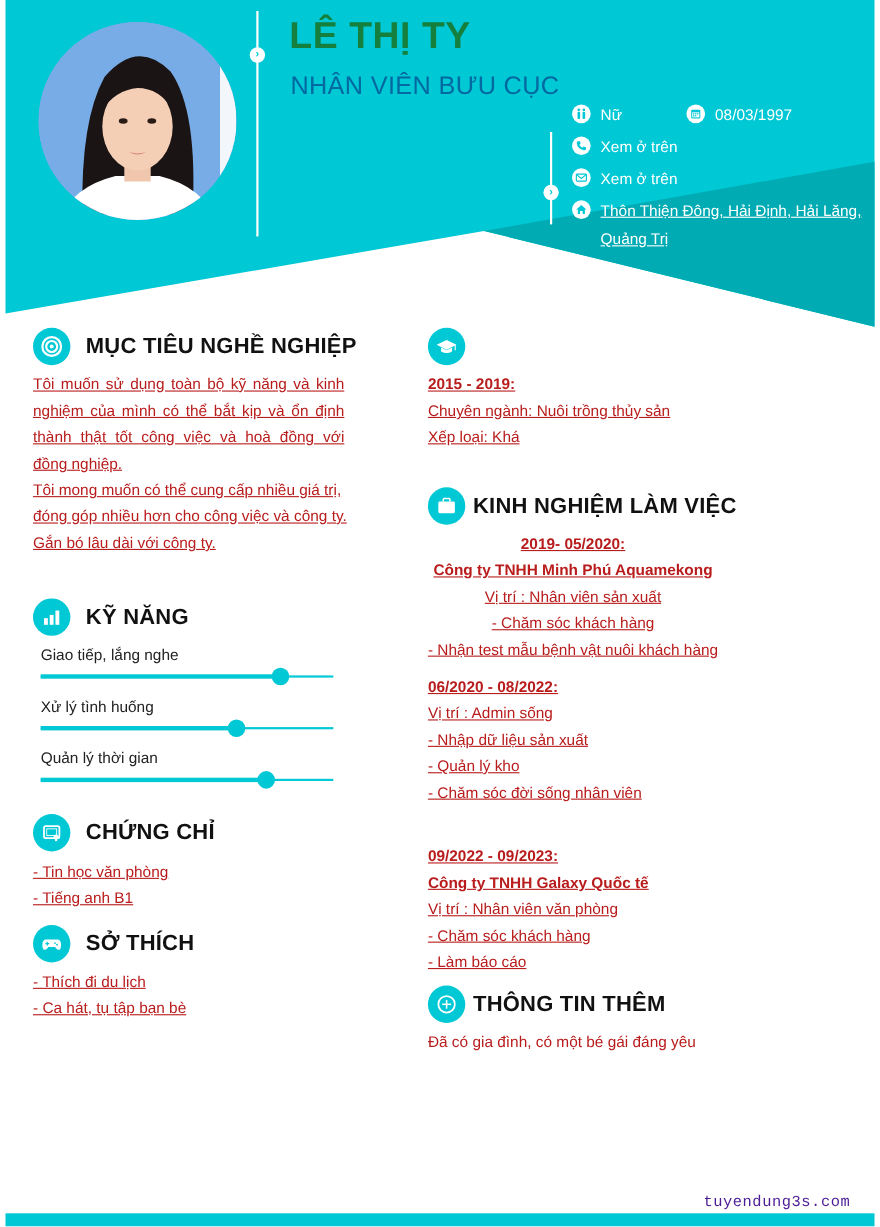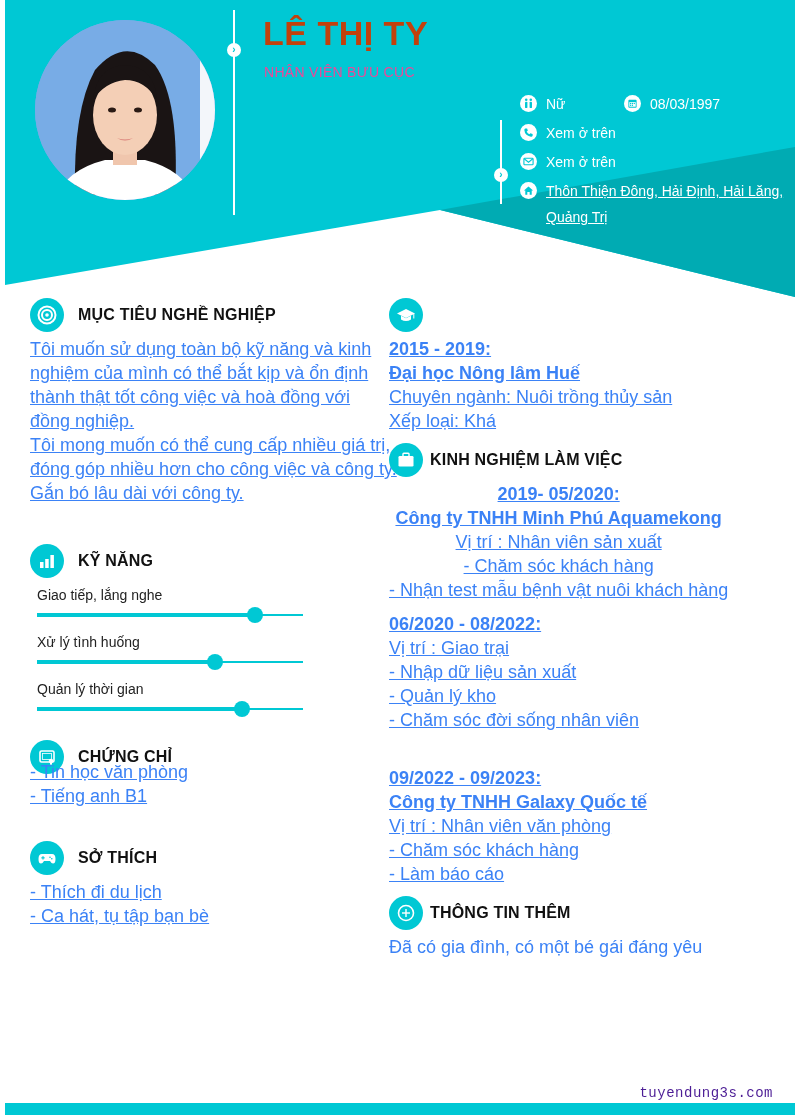--- a/index.html
+++ b/index.html
@@ -15,45 +15,45 @@
   .photo svg { width: 100%; height: 100%; display: block; }
 
   .vline { position: absolute; background: #ffffff; width: 2px; }
   .vdot {
     position: absolute; width: 14px; height: 14px; border-radius: 50%;
     background: #ffffff; color: #00c8d4; font-size: 10px; font-weight: bold;
     display: flex; align-items: center; justify-content: center; line-height: 1;
   }
 
   .name {
-    position: absolute; left: 263px; top: 14px; color: #c2410c;
+    position: absolute; left: 263px; top: 14px; color: #15803d;
     font-size: 34px; font-weight: bold; letter-spacing: 0.5px;
   }
   .title {
-    position: absolute; left: 264px; top: 64px; color: #ec4899;
-    font-size: 14px; letter-spacing: 0.3px;
+    position: absolute; left: 264px; top: 64px; color: #0369a1;
+    font-size: 23px; letter-spacing: 0.3px;
   }
 
   .info-row { position: absolute; display: flex; align-items: flex-start; color: #fff; font-size: 14px; line-height: 26px; }
   .info-icon {
     width: 17px; height: 17px; border-radius: 50%; background: #fff; margin-top: 4px; margin-right: 9px;
     display: flex; align-items: center; justify-content: center; flex-shrink: 0;
   }
   .info-icon svg { width: 11px; height: 11px; }
 
   .section-head { position: absolute; display: flex; align-items: center; }
   .s-icon {
     width: 34px; height: 34px; border-radius: 50%; background: #00c8d4;
     display: flex; align-items: center; justify-content: center; flex-shrink: 0;
   }
   .s-icon svg { width: 20px; height: 20px; }
-  .s-title { font-size: 16px; font-weight: bold; color: #111; margin-left: 14px; letter-spacing: 0.2px; }
+  .s-title { font-size: 20px; font-weight: bold; color: #111; margin-left: 14px; letter-spacing: 0.2px; }
   .s-title.right { margin-left: 7px; }
 
-  .para { position: absolute; font-size: 18px; line-height: 24px; color: #3b82f6; }
+  .para { position: absolute; font-size: 14px; line-height: 24px; color: #b91c1c; }
   .para.justify { text-align: justify; }
   .line { display: block; white-space: nowrap; text-decoration: underline; }
   .bold { font-weight: bold; }
 
   .skill-label { position: absolute; left: 37px; font-size: 14px; color: #222; }
   .skill-track { position: absolute; left: 37px; width: 266px; height: 2px; background: #00c8d4; }
   .skill-fill { position: absolute; left: 0; top: -1px; height: 4px; background: #00c8d4; }
   .skill-dot { position: absolute; top: -7px; width: 16px; height: 16px; margin-left: -8px; border-radius: 50%; background: #00c8d4; }
 
   .footer-brand {
@@ -200,21 +200,21 @@
   <span class="s-icon">
     <svg viewBox="0 0 20 20">
         <rect x="3" y="4" width="14" height="11" rx="1.5" fill="none" stroke="#fff" stroke-width="1.6"></rect>
         <rect x="5.5" y="6.5" width="9" height="6" fill="none" stroke="#fff" stroke-width="0.8"></rect>
         <circle cx="14" cy="14" r="2.3" fill="#fff"></circle>
         <path d="M13 15.5 L13 18 L14 17.3 L15 18 L15 15.5" fill="#fff"></path>
       </svg>
   </span>
   <span class="s-title">CHỨNG CHỈ</span>
 </div>
-<div class="para" style="left:30px; top:760px;">
+<div class="para" style="left:30px; top:780px;">
   <span class="line">- Tin học văn phòng</span>
   <span class="line">- Tiếng anh B1</span>
 </div>
 
 <div class="section-head" style="left:30px; top:841px;">
   <span class="s-icon">
     <svg viewBox="0 0 20 20">
         <path d="M5 6 L15 6 Q18.5 6 18.5 11 Q18.5 15.5 16 15.5 Q14.5 15.5 13 13 L7 13 Q5.5 15.5 4 15.5 Q1.5 15.5 1.5 11 Q1.5 6 5 6 Z" fill="#fff"></path>
         <rect x="4.3" y="9.3" width="3.4" height="1.1" fill="#00c8d4"></rect>
         <rect x="5.45" y="8.15" width="1.1" height="3.4" fill="#00c8d4"></rect>
@@ -233,21 +233,20 @@
   <span class="s-icon">
     <svg viewBox="0 0 20 20">
         <path d="M10 4 L19 8.5 L10 13 L1 8.5 Z" fill="#fff"></path>
         <path d="M5 10.8 L5 14.5 Q10 17.5 15 14.5 L15 10.8 L10 13.3 Z" fill="#fff"></path>
         <rect x="17.3" y="8.5" width="1" height="5" fill="#fff"></rect>
       </svg>
   </span>
 </div>
 <div class="para" style="left:389px; top:337px;">
   <span class="line bold">2015 - 2019:</span>
-  <span class="line bold">Đại học Nông lâm Huế</span>
   <span class="line">Chuyên ngành: Nuôi trồng thủy sản</span>
   <span class="line">Xếp loại: Khá</span>
 </div>
 
 <div class="section-head" style="left:389px; top:443px;">
   <span class="s-icon">
     <svg viewBox="0 0 20 20">
         <rect x="2.5" y="6" width="15" height="10.5" rx="1.3" fill="#fff"></rect>
         <path d="M7 6 L7 4 Q7 3.2 7.8 3.2 L12.2 3.2 Q13 3.2 13 4 L13 6" fill="none" stroke="#fff" stroke-width="1.4"></path>
       </svg>
@@ -258,21 +257,21 @@
 <div class="para" style="left:389px; top:482px;text-align:center;">
   <span class="line bold">2019- 05/2020:</span>
   <span class="line bold">Công ty TNHH Minh Phú Aquamekong</span>
   <span class="line">Vị trí : Nhân viên sản xuất</span>
   <span class="line">- Chăm sóc khách hàng</span>
   <span class="line">- Nhận test mẫu bệnh vật nuôi khách hàng</span>
 </div>
 
 <div class="para" style="left:389px; top:612px;">
   <span class="line bold">06/2020 - 08/2022:</span>
-  <span class="line">Vị trí : Giao trại</span>
+  <span class="line">Vị trí : Admin sống</span>
   <span class="line">- Nhập dữ liệu sản xuất</span>
   <span class="line">- Quản lý kho</span>
   <span class="line">- Chăm sóc đời sống nhân viên</span>
 </div>
 
 <div class="para" style="left:389px; top:766px;">
   <span class="line bold">09/2022 - 09/2023:</span>
   <span class="line bold">Công ty TNHH Galaxy Quốc tế</span>
   <span class="line">Vị trí : Nhân viên văn phòng</span>
   <span class="line">- Chăm sóc khách hàng</span>

